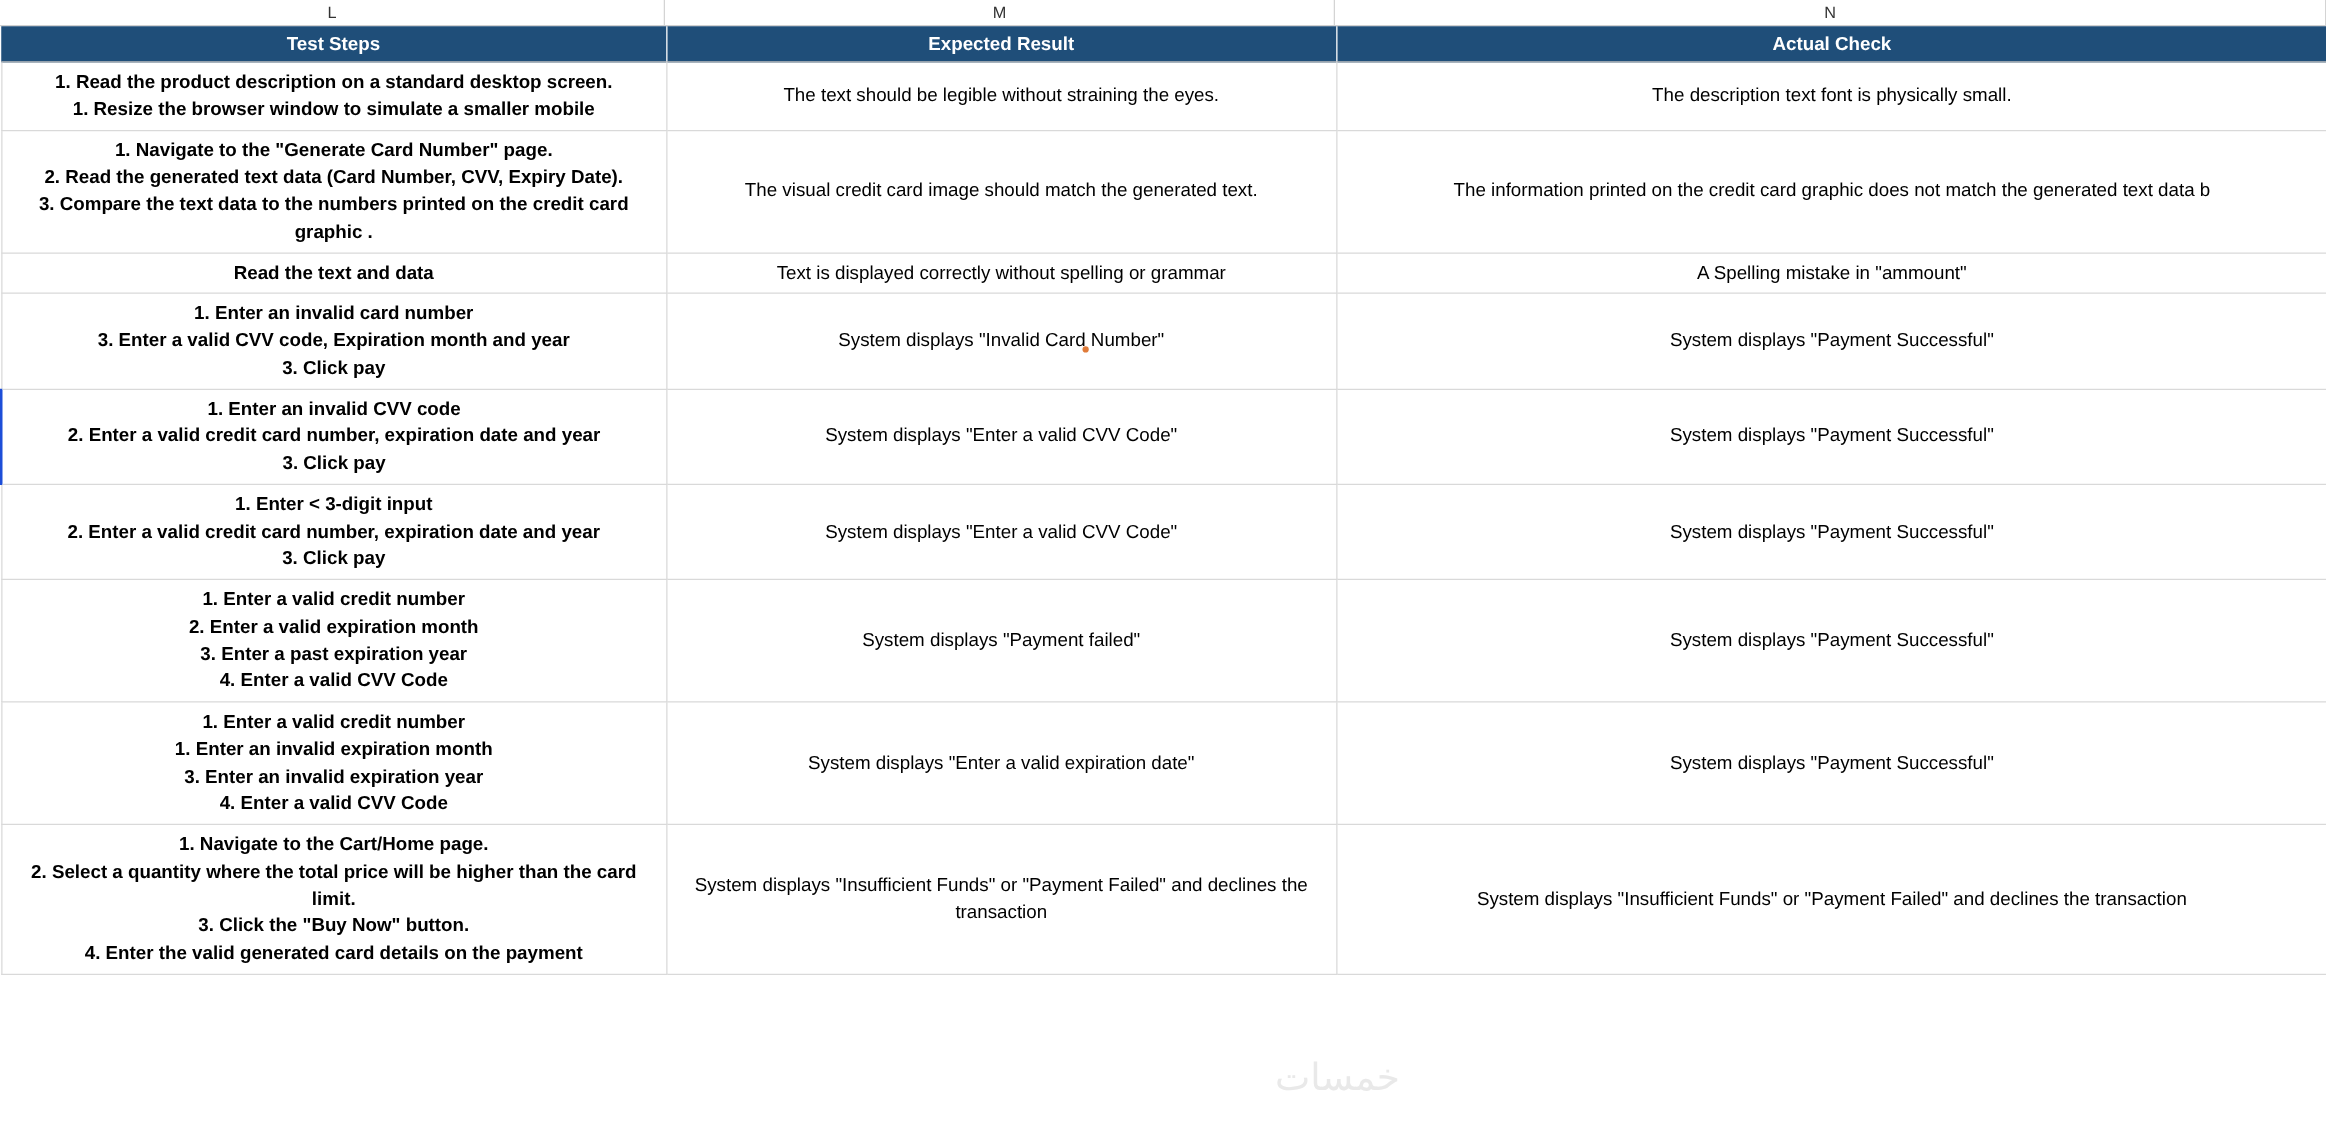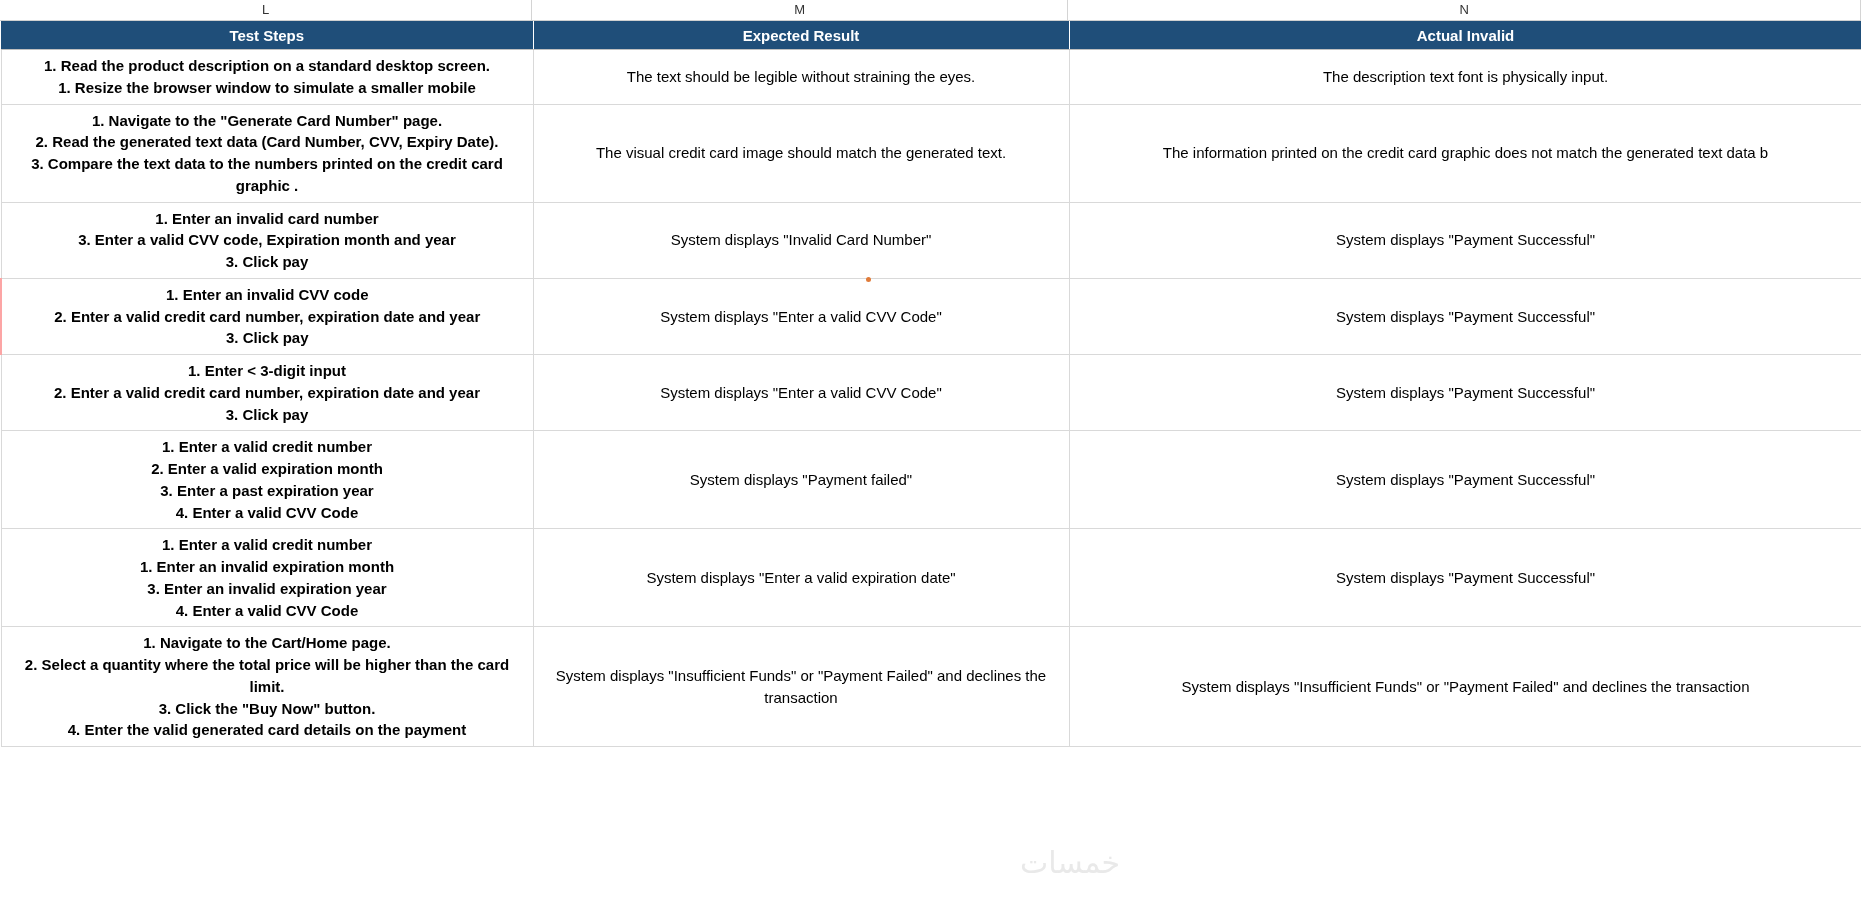--- a/index.html
+++ b/index.html
@@ -69,21 +69,21 @@
     border-bottom: 1px solid #d9d9d9;
     border-right: 1px solid #d9d9d9;
     line-height: 1.45;
     overflow: hidden;
   }
   td.steps {
     border-left: 1px solid #d9d9d9;
   }
   
   tr.accent-row td.steps {
-    border-left: 2px solid #fca5a5;
+    border-left: 2px solid #1d4ed8;
     margin-left: 20px;
   }
   td.actual {
     white-space: nowrap;
     text-align: center;
   }
   td.nowrap-exp {
     white-space: nowrap;
   }
 
@@ -126,46 +126,53 @@
   <table class="grid">
     <colgroup>
       <col class="c-l">
         <col class="c-m">
         <col class="c-n">
     </colgroup>
     <thead>
       <tr>
         <th>Test Steps</th>
         <th>Expected Result</th>
-        <th>Actual Invalid</th>
+        <th>Actual Check</th>
       </tr>
     </thead>
     <tbody>
 
       <tr>
         <td class="steps">
           <span class="step-line">1. Read the product description on a standard desktop screen.</span>
           <span class="step-line">1. Resize the browser window to simulate a smaller mobile</span>
         </td>
         <td>The text should be legible without straining the eyes.</td>
-        <td class="actual">The description text font is physically input.</td>
+        <td class="actual">The description text font is physically small.</td>
       </tr>
 
 
       <tr>
         <td class="steps">
           <span class="step-line">1. Navigate to the "Generate Card Number" page.</span>
           <span class="step-line">2. Read the generated text data (Card Number, CVV, Expiry Date).</span>
           <span class="step-line">3. Compare the text data to the numbers printed on the credit card graphic .</span>
         </td>
         <td>The visual credit card image should match the generated text.</td>
         <td class="actual">The information printed on the credit card graphic does not match the generated text data b</td>
       </tr>
 
 
+      <tr>
+        <td class="steps">
+          <span class="step-line">Read the text and data</span>
+        </td>
+        <td class="nowrap-exp">Text is displayed correctly without spelling or grammar</td>
+        <td class="actual">A Spelling mistake in "ammount"</td>
+      </tr>
 
       <tr>
         <td class="steps">
           <span class="step-line">1. Enter an invalid card number</span>
           <span class="step-line">3. Enter a valid CVV code, Expiration month and year</span>
           <span class="step-line">3. Click pay</span>
         </td>
         <td>System displays "Invalid Card Number"</td>
         <td class="actual">System displays "Payment Successful"</td>
       </tr>

